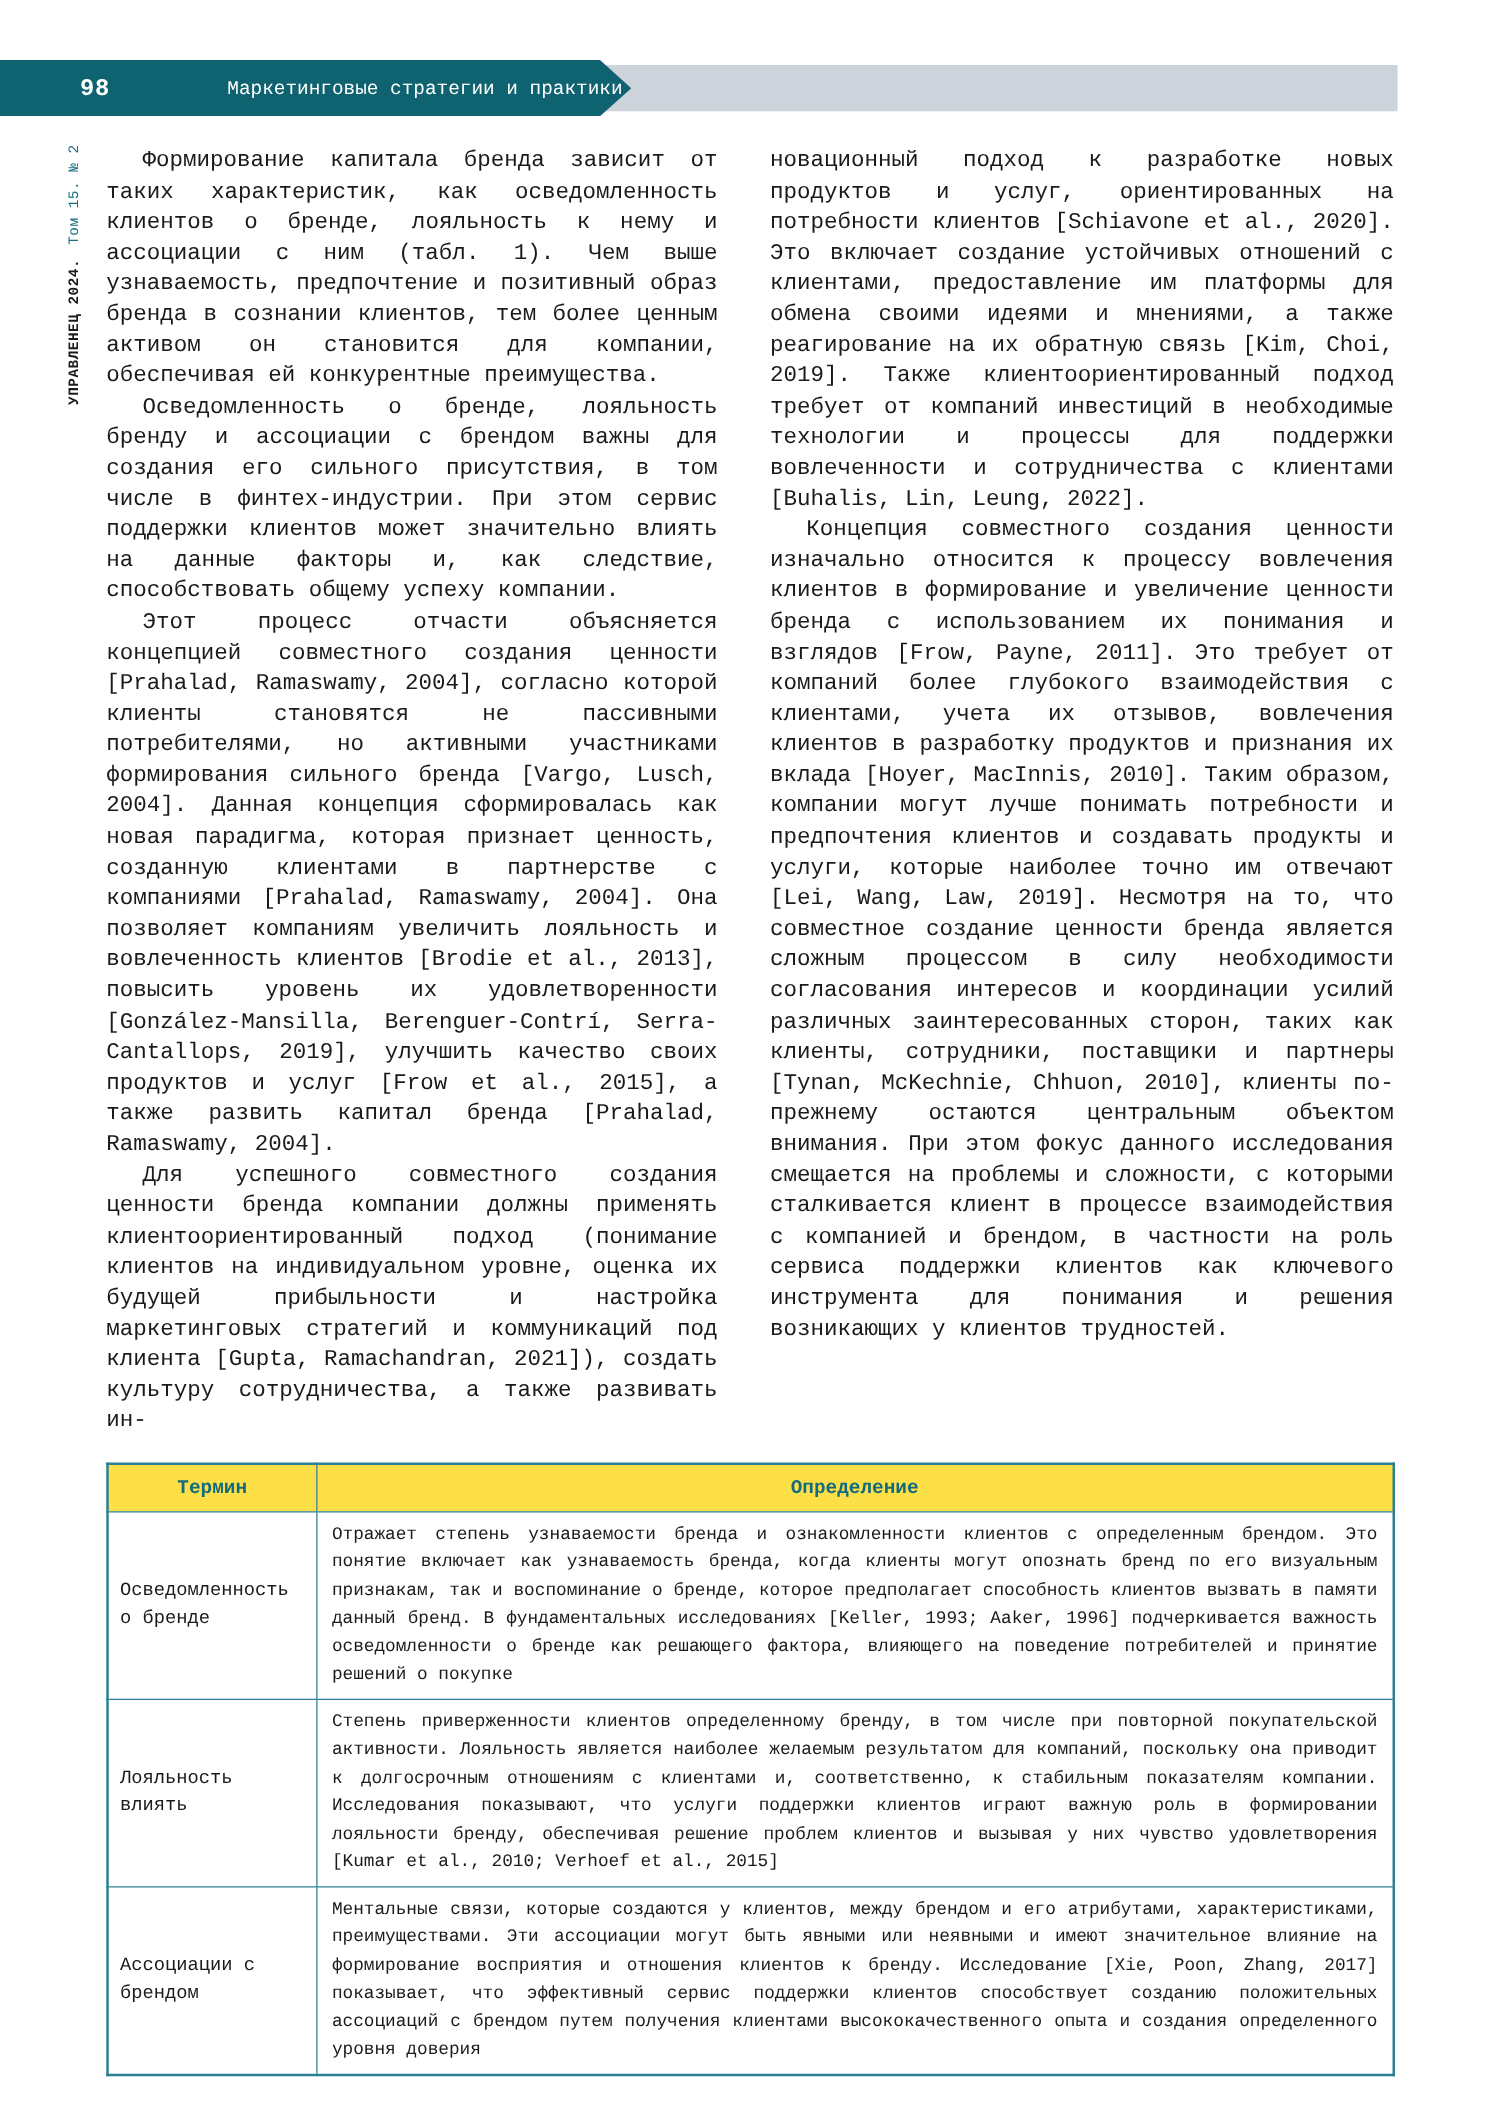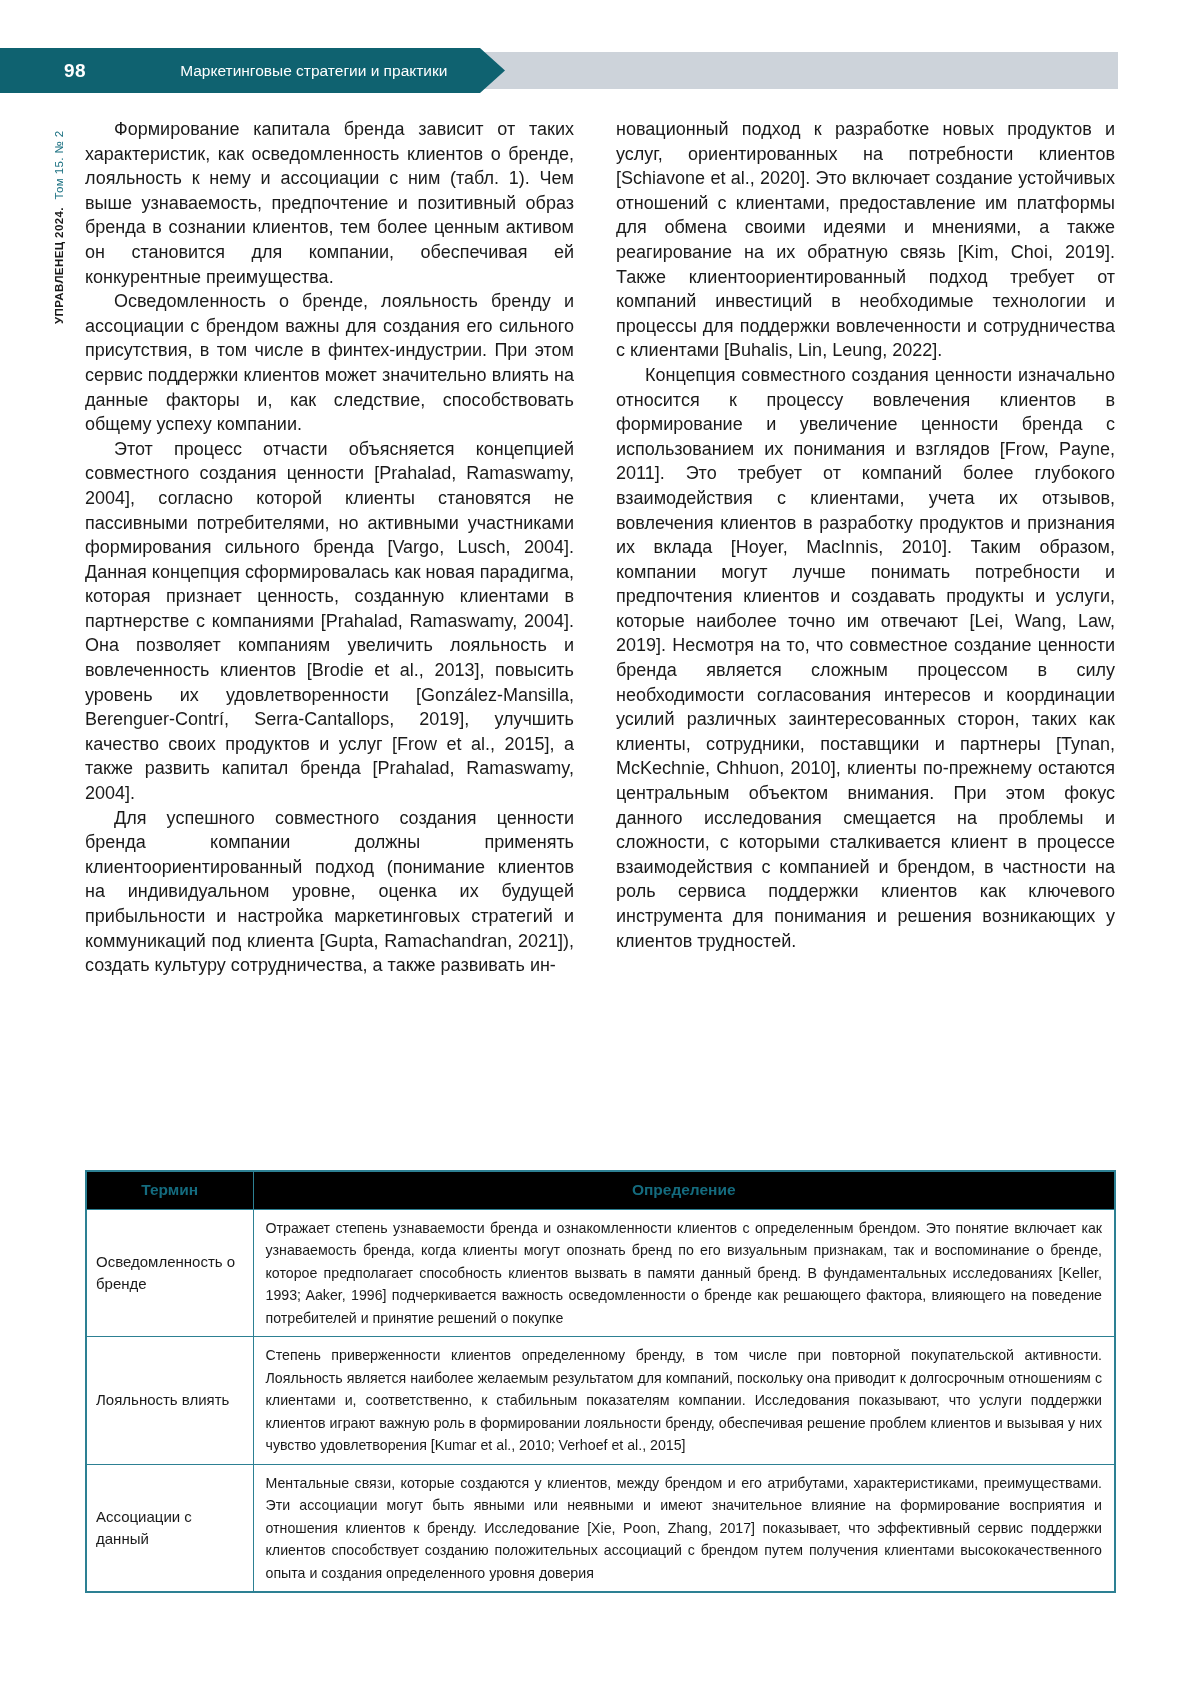--- a/index.html
+++ b/index.html
@@ -4,21 +4,21 @@
 <style>
   * { box-sizing: border-box; }
   html, body { margin: 0; padding: 0; background: #ffffff; }
   .page {
     position: relative;
     width: 1200px;
     height: 1697px;
     background: #ffffff;
     overflow: hidden;
     color: #1a1a1a;
-    font-family: Liberation Sans, sans-serif;
+    font-family: Liberation Mono, monospace;
   }
 
   
   .band {
     position: absolute;
     left: 18px; top: 52px;
     width: 1100px; height: 37px;
     background: #cdd3da;
   }
   .arrow-banner {
@@ -86,21 +86,21 @@
     width: 1031px;
     border-collapse: collapse;
     border: 2.5px solid #2d8093;
     font-size: 14.2px;
     line-height: 22.5px;
   }
   .brand-table th, .brand-table td {
     border: 1.5px solid #2d8093;
   }
   .brand-table th {
-    background: #000000;
+    background: #fde047;
     color: #146b7e;
     font-weight: bold;
     font-size: 15.5px;
     height: 38px;
     text-align: center;
     padding: 4px 8px;
   }
   .term-cell {
     width: 167px;
     padding: 6px 10px 6px 9px;
@@ -154,19 +154,19 @@
     <tbody>
       <tr>
         <td class="term-cell">Осведомленность о бренде</td>
         <td class="def-cell">Отражает степень узнаваемости бренда и ознакомленности клиентов с определенным брендом. Это понятие включает как узнаваемость бренда, когда клиенты могут опознать бренд по его визуальным признакам, так и воспоминание о бренде, которое предполагает способность клиентов вызвать в памяти данный бренд. В фундаментальных исследованиях [Keller, 1993; Aaker, 1996] подчеркивается важность осведомленности о бренде как решающего фактора, влияющего на поведение потребителей и принятие решений о покупке</td>
       </tr>
       <tr>
         <td class="term-cell">Лояльность влиять</td>
         <td class="def-cell">Степень приверженности клиентов определенному бренду, в том числе при повторной покупательской активности. Лояльность является наиболее желаемым результатом для компаний, поскольку она приводит к долгосрочным отношениям с клиентами и, соответственно, к стабильным показателям компании. Исследования показывают, что услуги поддержки клиентов играют важную роль в формировании лояльности бренду, обеспечивая решение проблем клиентов и вызывая у них чувство удовлетворения [Kumar et al., 2010; Verhoef et al., 2015]</td>
       </tr>
       <tr>
-        <td class="term-cell">Ассоциации с данный</td>
+        <td class="term-cell">Ассоциации с брендом</td>
         <td class="def-cell">Ментальные связи, которые создаются у клиентов, между брендом и его атрибутами, характеристиками, преимуществами. Эти ассоциации могут быть явными или неявными и имеют значительное влияние на формирование восприятия и отношения клиентов к бренду. Исследование [Xie, Poon, Zhang, 2017] показывает, что эффективный сервис поддержки клиентов способствует созданию положительных ассоциаций с брендом путем получения клиентами высококачественного опыта и создания определенного уровня доверия</td>
       </tr>
     </tbody>
   </table>
 
 </div>
 
 </body></html>

